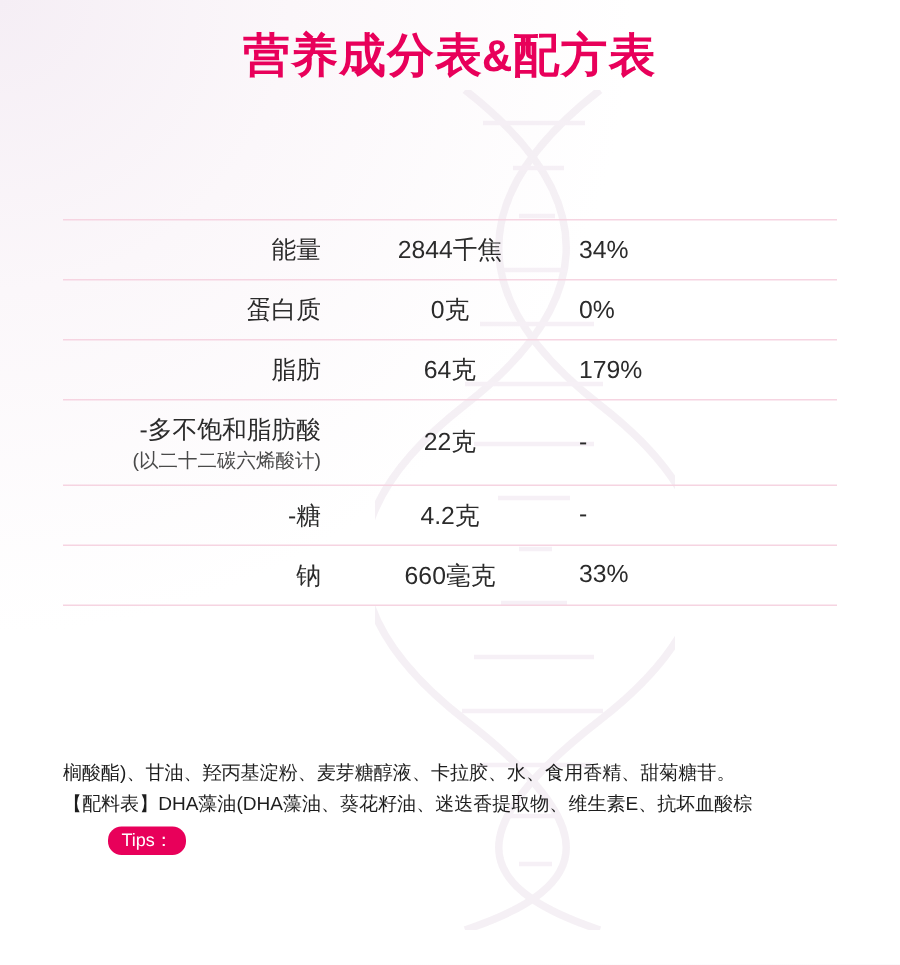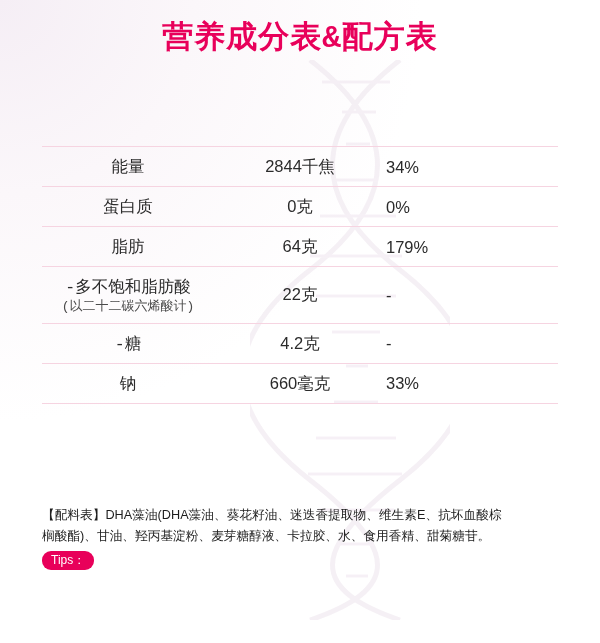--- a/index.html
+++ b/index.html
@@ -84,21 +84,21 @@
 
   table.nutrition td {
     font-size: 16.5px;
     color: #2b2b2b;
     padding: 9px 0 8px 0;
     border-bottom: 1px solid #f6d4e1;
     vertical-align: middle;
   }
   table.nutrition tr:last-child td { border-bottom: 1px solid #f6d4e1; }
 
-  td.c1 { text-align: center; width: 42%; font-family: Liberation Mono, monospace; }
+  td.c1 { text-align: right; width: 42%; }
   td.c2 { text-align: center; width: 29%; }
   td.c3 { width: 29%; }
 
   .sub-note {
     display: block;
     font-size: 13px;
     color: #4a4a4a;
     margin-top: 1px;
     line-height: 1.2;
   }
@@ -112,20 +112,21 @@
     color: #1d1d1d;
     line-height: 1.62;
   }
   .footer .line { }
 
   .tips-line {
     margin-top: 5px;
     display: flex;
     align-items: flex-start;
     gap: 4px;
+    margin-left: 30px;
   }
   .tips-badge {
     display: inline-block;
     background: #e8005a;
     color: #ffffff;
     font-size: 12px;
     border-radius: 9px;
     padding: 1px 9px 2px 9px;
     line-height: 1.35;
     white-space: nowrap;
@@ -204,20 +205,20 @@
         <tr>
           <td class="c1">钠</td>
           <td class="c2">660毫克</td>
           <td class="c3">33%</td>
         </tr>
       </tbody>
     </table>
   </div>
 
   <div class="footer">
+    <div class="line">榈酸酯)、甘油、羟丙基淀粉、麦芽糖醇液、卡拉胶、水、食用香精、甜菊糖苷。</div>
     <div class="line">【配料表】DHA藻油(DHA藻油、葵花籽油、迷迭香提取物、维生素E、抗坏血酸棕</div>
-    <div class="line">榈酸酯)、甘油、羟丙基淀粉、麦芽糖醇液、卡拉胶、水、食用香精、甜菊糖苷。</div>
     <div class="tips-line">
       <span class="tips-badge">Tips：</span>
     </div>
   </div>
 
 </div>
 
 </body></html>

